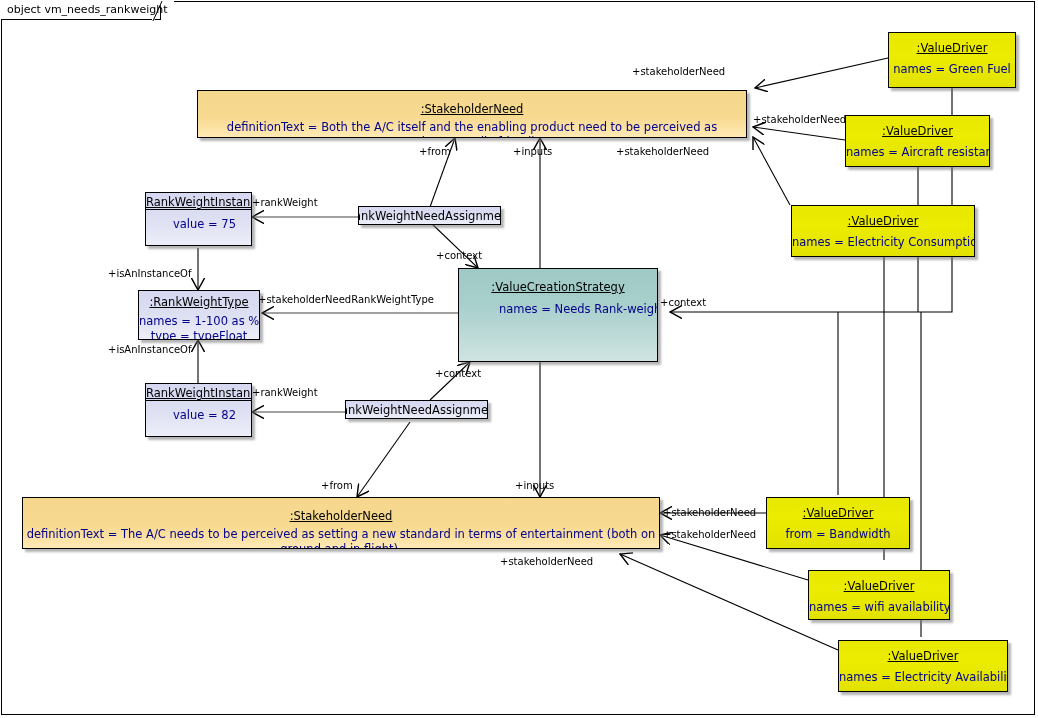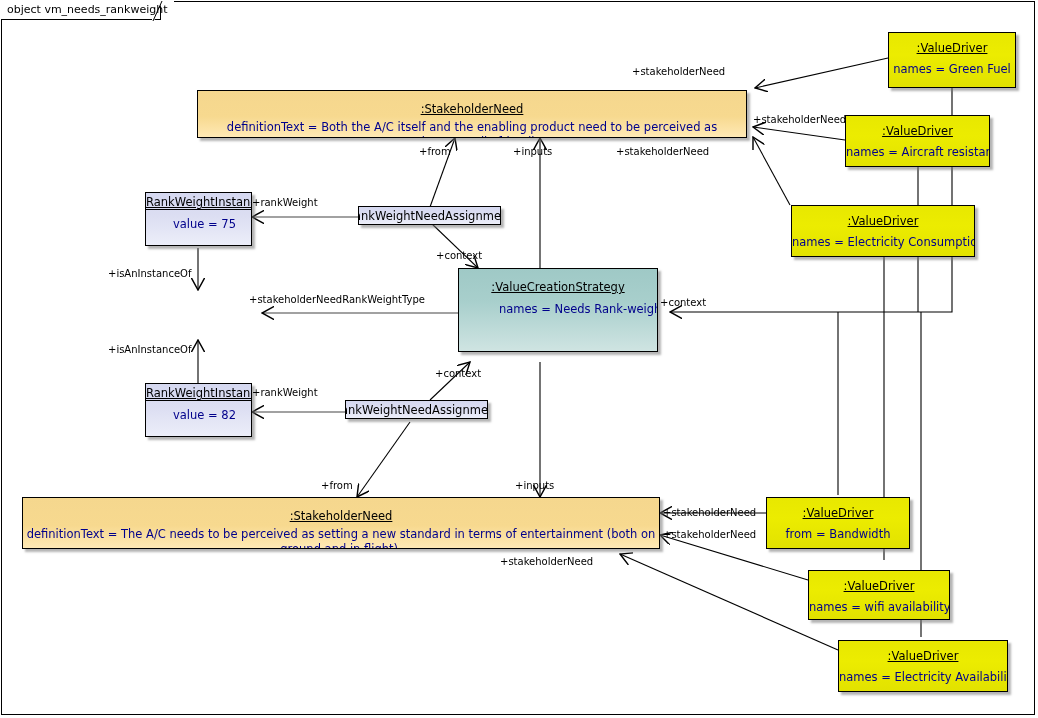--- a/index.html
+++ b/index.html
@@ -237,22 +237,27 @@
 
   <div class="node n-lilac n-inst" style="left:145px; top:192px; width:107px; height:54px;">
     <span class="title">RankWeightInstance</span>
     <span class="attr">value = 75</span>
   </div>
 
   <div class="node n-lilac n-assign" style="left:358px; top:206px; width:143px; height:19px;">
     <span class="title">RankWeightNeedAssignment</span>
   </div>
 
-
-  <div class="node n-strategy" style="left:458px; top:268px; width:200px; height:84px;">
+  <div class="node n-lilac n-type" style="left:138px; top:290px; width:122px; height:50px;">
+    <span class="title">:RankWeightType</span>
+    <span class="attr first">names = 1-100 as %</span>
+    <span class="attr">type = typeFloat</span>
+  </div>
+
+  <div class="node n-strategy" style="left:458px; top:268px; width:200px; height:94px;">
     <span class="title">:ValueCreationStrategy</span>
     <span class="attr">names = Needs Rank-weight</span>
   </div>
 
   <div class="node n-lilac n-inst" style="left:145px; top:383px; width:107px; height:54px;">
     <span class="title">RankWeightInstance</span>
     <span class="attr">value = 82</span>
   </div>
 
   <div class="node n-lilac n-assign" style="left:345px; top:400px; width:143px; height:19px;">
@@ -280,21 +285,21 @@
   </div>
 
   <div class="elabel" style="left:632px; top:66px;">+stakeholderNeed</div>
   <div class="elabel" style="left:753px; top:114px;">+stakeholderNeed</div>
   <div class="elabel" style="left:616px; top:146px;">+stakeholderNeed</div>
   <div class="elabel" style="left:419px; top:146px;">+from</div>
   <div class="elabel" style="left:513px; top:146px;">+inputs</div>
   <div class="elabel" style="left:252px; top:197px;">+rankWeight</div>
   <div class="elabel" style="left:436px; top:250px;">+context</div>
   <div class="elabel" style="left:108px; top:268px;">+isAnInstanceOf</div>
-  <div class="elabel" style="left:249px; top:294px;">+stakeholderNeedRankWeightType</div>
+  <div class="elabel" style="left:258px; top:294px;">+stakeholderNeedRankWeightType</div>
   <div class="elabel" style="left:660px; top:297px;">+context</div>
   <div class="elabel" style="left:108px; top:344px;">+isAnInstanceOf</div>
   <div class="elabel" style="left:252px; top:387px;">+rankWeight</div>
   <div class="elabel" style="left:435px; top:368px;">+context</div>
   <div class="elabel" style="left:321px; top:480px;">+from</div>
   <div class="elabel" style="left:515px; top:480px;">+inputs</div>
   <div class="elabel" style="left:663px; top:507px;">+stakeholderNeed</div>
   <div class="elabel" style="left:663px; top:529px;">+stakeholderNeed</div>
   <div class="elabel" style="left:500px; top:556px;">+stakeholderNeed</div>
 

